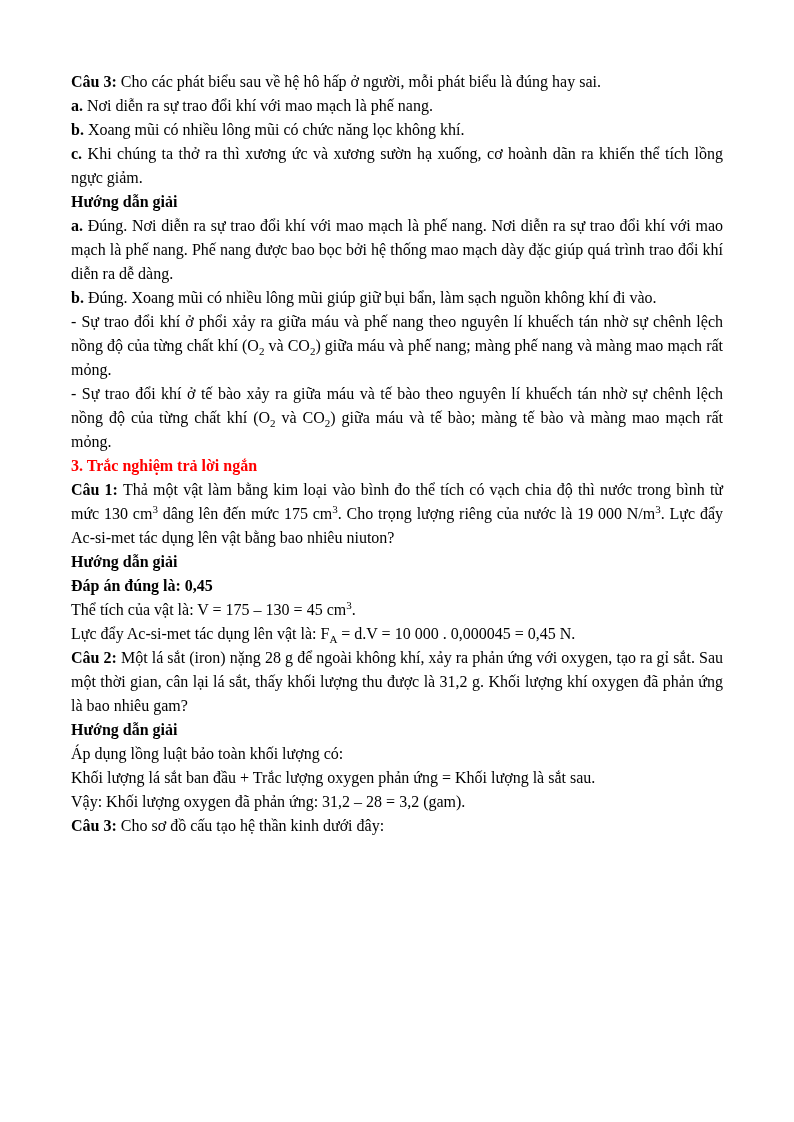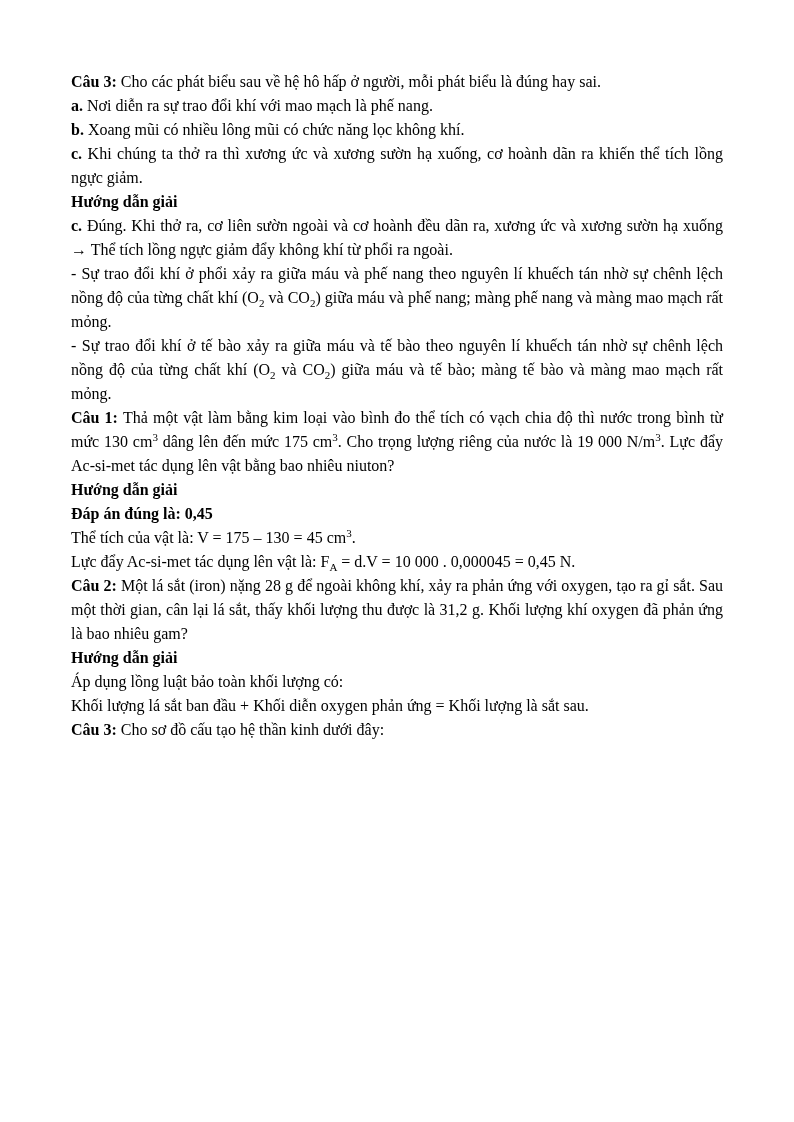--- a/index.html
+++ b/index.html
@@ -42,27 +42,30 @@
 </head>
 <body>
 
 <div class="page">
   <div class="doc-body">
       <p class="para"><span class="b">Câu 3: </span><span>Cho các phát biểu sau về hệ hô hấp ở người, mỗi phát biểu là đúng hay sai.</span></p>
       <p class="para"><span class="b">a. </span><span>Nơi diễn ra sự trao đổi khí với mao mạch là phế nang.</span></p>
       <p class="para"><span class="b">b. </span><span>Xoang mũi có nhiều lông mũi có chức năng lọc không khí.</span></p>
       <p class="para"><span class="b">c. </span><span>Khi chúng ta thở ra thì xương ức và xương sườn hạ xuống, cơ hoành dãn ra khiến thể tích lồng ngực giảm.</span></p>
       <p class="para"><span class="b">Hướng dẫn giải</span></p>
-      <p class="para"><span class="b">c. </span><span>Đúng. Khi thở ra, cơ liên sườn ngoài và cơ hoành đều dãn ra, xương ức và xương sườn hạ xuống → Thể tích lồng ngực giảm đẩy không khí từ phổi ra ngoài.</span></p>
+      <p class="para"><span class="b">a. </span><span>Đúng. Nơi diễn ra sự trao đổi khí với mao mạch là phế nang. Nơi diễn ra sự trao đổi khí với mao mạch là phế nang. Phế nang được bao bọc bởi hệ thống mao mạch dày đặc giúp quá trình trao đổi khí diễn ra dễ dàng.</span></p>
+      <p class="para"><span class="b">b. </span><span>Đúng. Xoang mũi có nhiều lông mũi giúp giữ bụi bẩn, làm sạch nguồn không khí đi vào.</span></p>
       <p class="para"><span>- Sự trao đổi khí ở phổi xảy ra giữa máu và phế nang theo nguyên lí khuếch tán nhờ sự chênh lệch nồng độ của từng chất khí (O</span><sub>2</sub><span> và CO</span><sub>2</sub><span>) giữa máu và phế nang; màng phế nang và màng mao mạch rất mỏng.</span></p>
       <p class="para"><span>- Sự trao đổi khí ở tế bào xảy ra giữa máu và tế bào theo nguyên lí khuếch tán nhờ sự chênh lệch nồng độ của từng chất khí (O</span><sub>2</sub><span> và CO</span><sub>2</sub><span>) giữa máu và tế bào; màng tế bào và màng mao mạch rất mỏng.</span></p>
+      <p class="para"><span class="b red">3. Trắc nghiệm trả lời ngắn</span></p>
       <p class="para"><span class="b">Câu 1: </span><span>Thả một vật làm bằng kim loại vào bình đo thể tích có vạch chia độ thì nước trong bình từ mức 130 cm</span><sup>3</sup><span> dâng lên đến mức 175 cm</span><sup>3</sup><span>. Cho trọng lượng riêng của nước là 19 000 N/m</span><sup>3</sup><span>. Lực đẩy Ac-si-met tác dụng lên vật bằng bao nhiêu niuton?</span></p>
       <p class="para"><span class="b">Hướng dẫn giải</span></p>
       <p class="para"><span class="b">Đáp án đúng là: 0,45</span></p>
       <p class="para"><span>Thể tích của vật là: V = 175 – 130 = 45 cm</span><sup>3</sup><span>.</span></p>
       <p class="para"><span>Lực đẩy Ac-si-met tác dụng lên vật là: F</span><sub>A</sub><span> = d.V = 10 000 . 0,000045 = 0,45 N.</span></p>
       <p class="para"><span class="b">Câu 2: </span><span>Một lá sắt (iron) nặng 28 g để ngoài không khí, xảy ra phản ứng với oxygen, tạo ra gỉ sắt. Sau một thời gian, cân lại lá sắt, thấy khối lượng thu được là 31,2 g. Khối lượng khí oxygen đã phản ứng là bao nhiêu gam?</span></p>
       <p class="para"><span class="b">Hướng dẫn giải</span></p>
       <p class="para"><span>Áp dụng lồng luật bảo toàn khối lượng có:</span></p>
-      <p class="para"><span>Khối lượng lá sắt ban đầu + Khối diễn oxygen phản ứng = Khối lượng là sắt sau.</span></p>
+      <p class="para"><span>Khối lượng lá sắt ban đầu + Trắc lượng oxygen phản ứng = Khối lượng là sắt sau.</span></p>
+      <p class="para"><span>Vậy: Khối lượng oxygen đã phản ứng: 31,2 – 28 = 3,2 (gam).</span></p>
       <p class="para"><span class="b">Câu 3: </span><span>Cho sơ đồ cấu tạo hệ thần kinh dưới đây:</span></p>
     </div>
 </div>
 
 </body></html>

